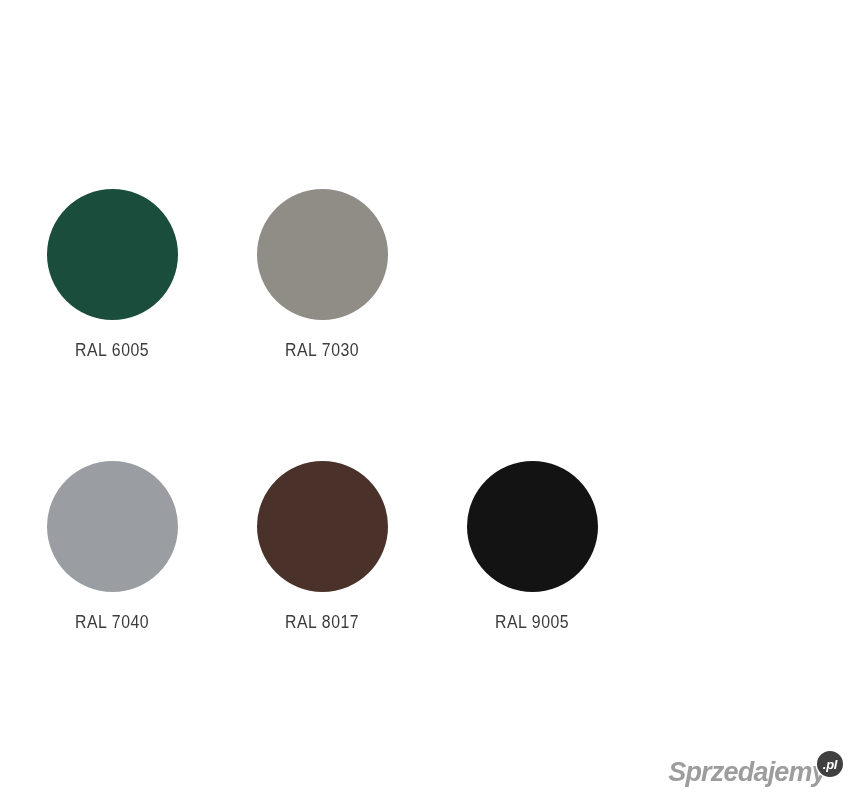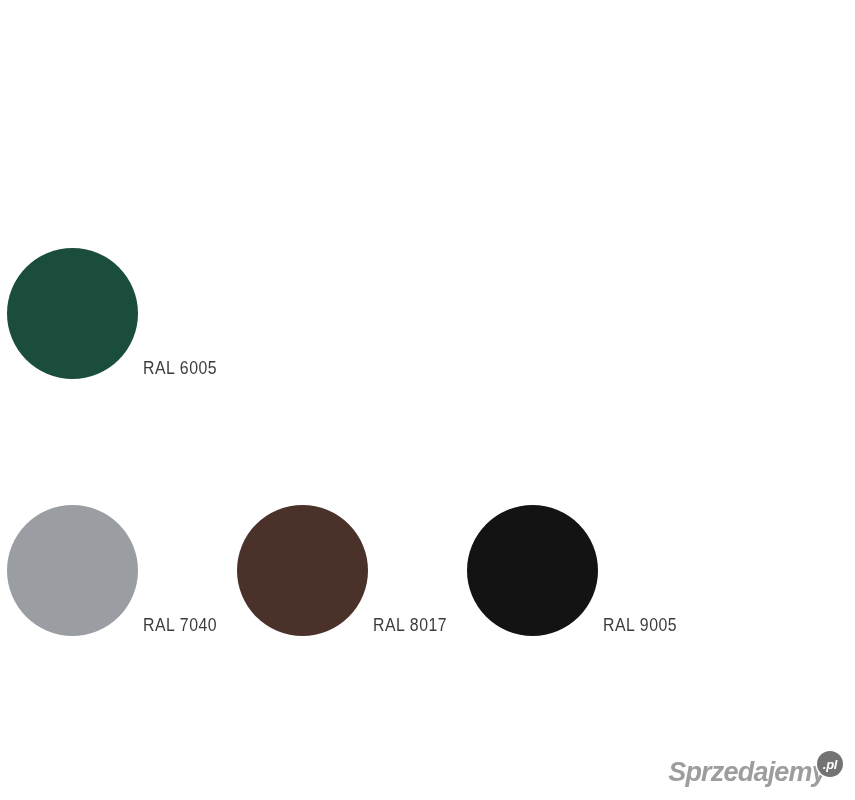--- a/index.html
+++ b/index.html
@@ -29,28 +29,29 @@
     left: 0;
     width: 855px;
     height: 190px;
     display: flex;
     flex-direction: row;
     justify-content: flex-start;
     align-items: flex-start;
   }
 
   #swatch-row-1 { top: 189px; }
-  #swatch-row-2 { top: 446px; gap: 20px; }
+  #swatch-row-2 { top: 461px; }
 
   .swatch-cell {
     width: 210px;
     height: 190px;
     position: relative;
     display: flex;
-    align-items: flex-end;
+    flex-direction: column;
+    align-items: center;
   }
 
   
   #swatch-row-1 { padding-left: 7px; box-sizing: border-box; }
   #swatch-row-2 { padding-left: 7px; box-sizing: border-box; }
 
   .swatch-disc {
     width: 131px;
     height: 131px;
     border-radius: 50%;
@@ -124,20 +125,24 @@
 
   <div class="swatch-row" id="swatch-row-1">
 
     <div class="swatch-cell">
       <span class="swatch-disc" style="background:#1b4d3c;"></span>
       <span class="swatch-label" style="color: rgb(60, 60, 60);">RAL 6005</span>
     </div>
 
 
 
+    <div class="swatch-cell">
+      <span class="swatch-disc" style="background:#908c86;"></span>
+      <span class="swatch-label" style="color: rgb(60, 60, 60);">RAL 7030</span>
+    </div>
 
   </div>
 
   <div class="swatch-row" id="swatch-row-2">
 
     <div class="swatch-cell">
       <span class="swatch-disc" style="background:#9a9da2;"></span>
       <span class="swatch-label" style="color: rgb(60, 60, 60);">RAL 7040</span>
     </div>
 
@@ -149,18 +154,18 @@
 
     <div class="swatch-cell">
       <span class="swatch-disc" style="background:#131313;"></span>
       <span class="swatch-label" style="color: rgb(60, 60, 60);">RAL 9005</span>
     </div>
 
   </div>
 
   <div id="watermark">
     <span id="watermark-text" style="color: rgb(157, 157, 157);">Sprzedajemy</span>
-    <span id="watermark-badge" style="background: #737373;">
+    <span id="watermark-badge" style="background: #404040;">
       <span id="watermark-badge-label">.pl</span>
     </span>
   </div>
 
 </div>
 
 </body></html>

